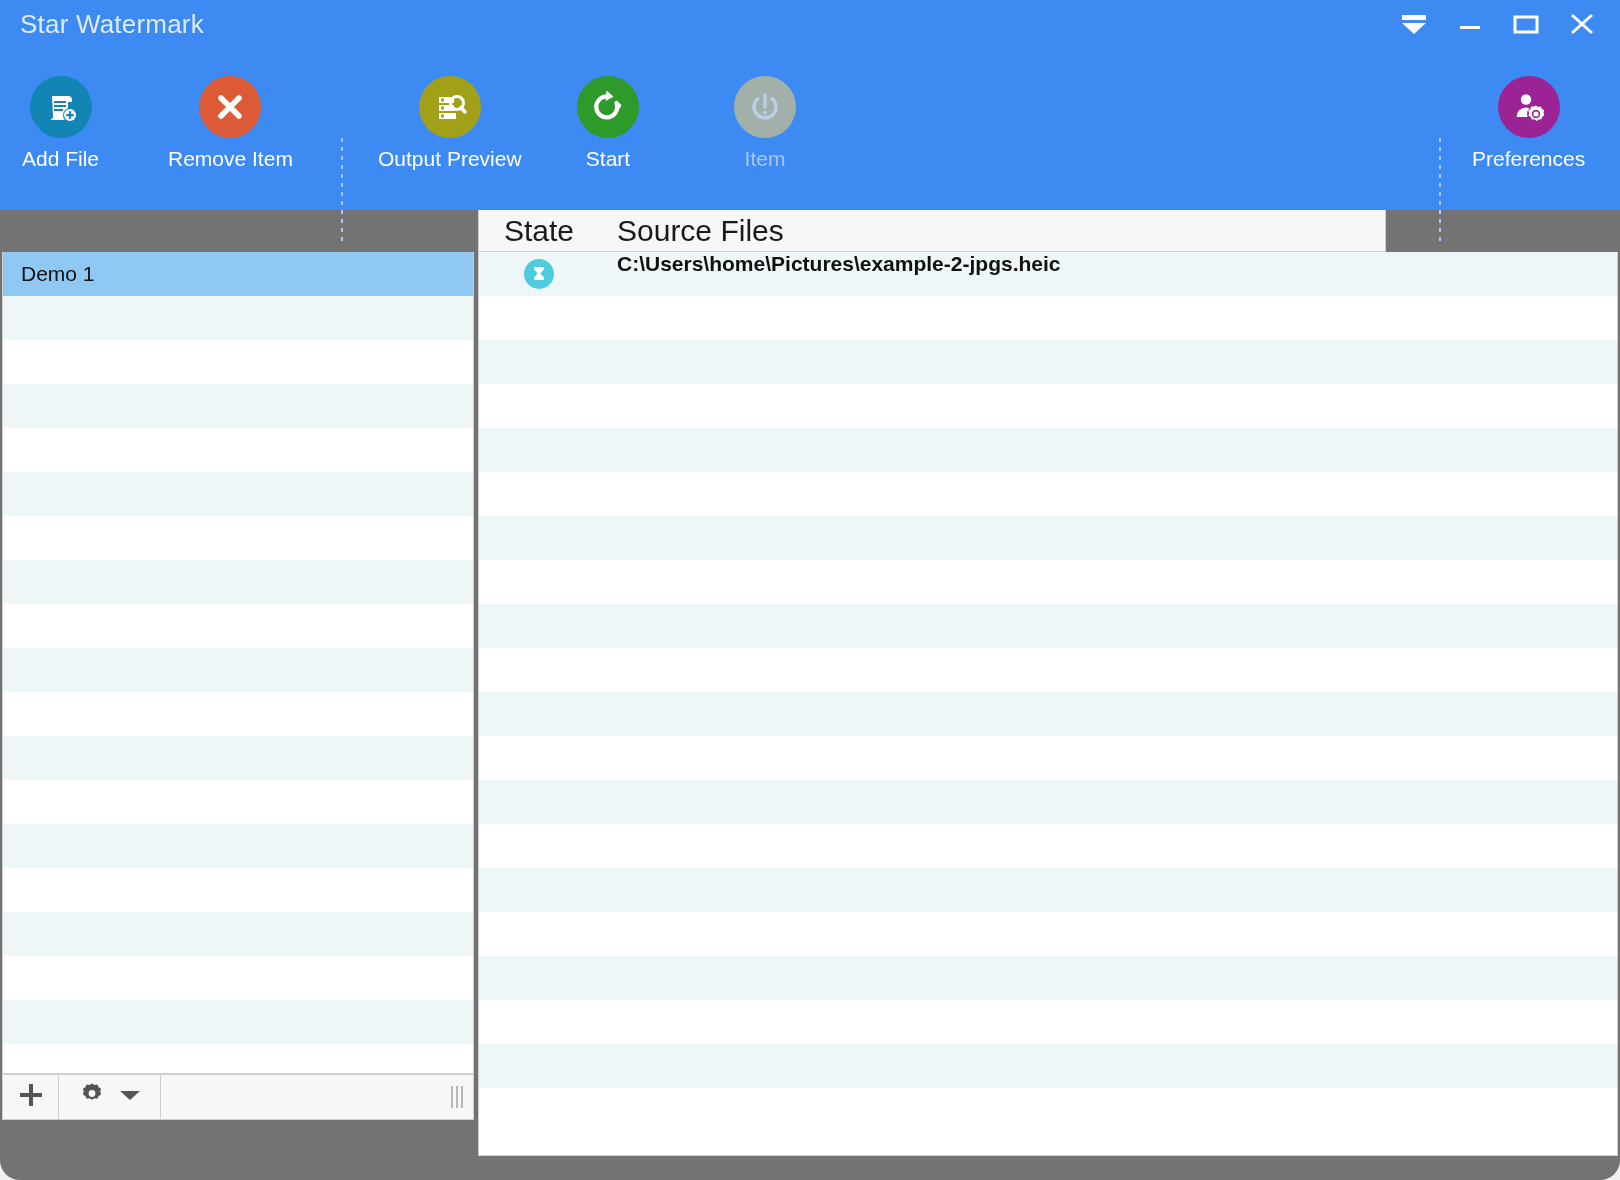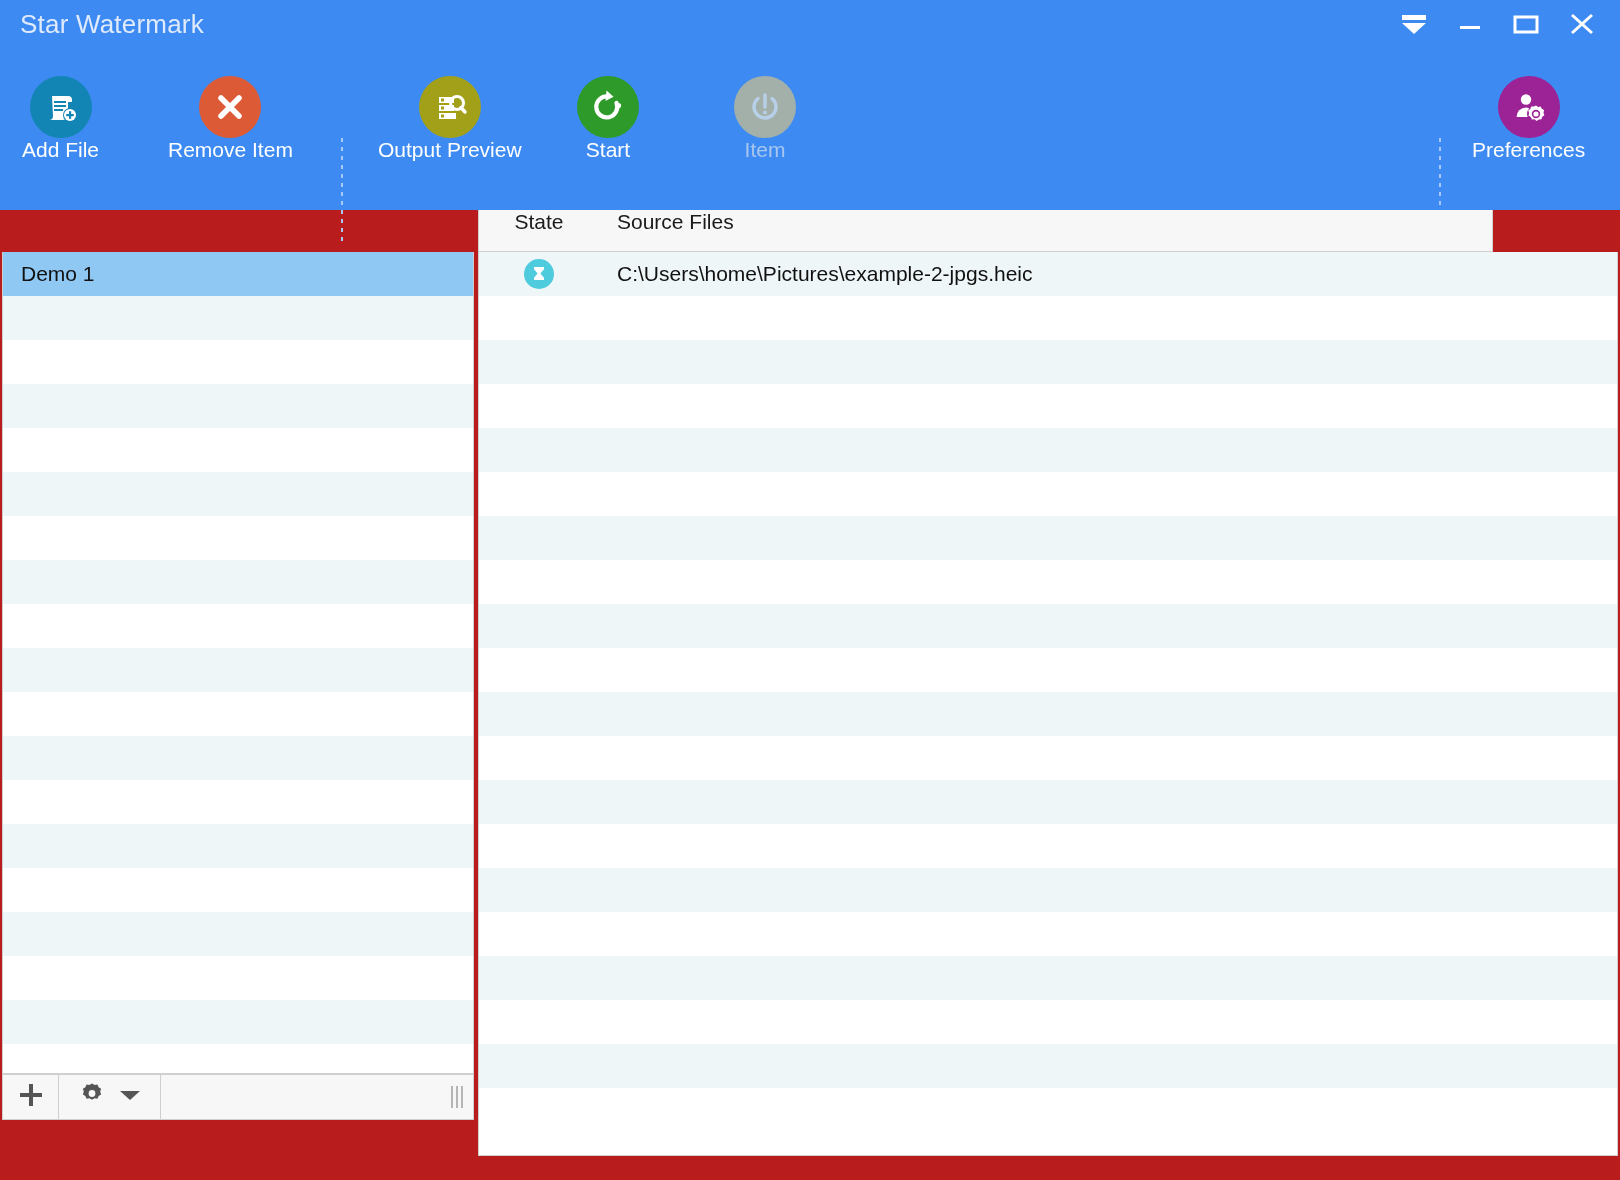--- a/index.html
+++ b/index.html
@@ -9,21 +9,22 @@
     width: 1620px; height: 1180px;
     overflow: hidden;
     font-family: "Liberation Sans", sans-serif;
     background: #f0f0f0;
   }
 
   #app {
     position: relative;
     width: 1620px;
     height: 1180px;
-    background: #b91c1c;
+    background: #737373;
+    border-radius: 20px;
   }
 
   
   .titlebar {
     position: absolute;
     top: 0; left: 0;
     width: 1620px;
     height: 48px;
     background: #3d8bf2;
   }
@@ -67,20 +68,21 @@
     cursor: pointer;
     user-select: none;
   }
   .tb-icon {
     width: 62px; height: 62px;
     border-radius: 50%;
     display: flex; align-items: center; justify-content: center;
     position: relative;
   }
   .tb-label {
+    margin-top: 9px;
     font-size: 21px;
     color: #ffffff;
     white-space: nowrap;
   }
   .tb-item.disabled .tb-label { color: #a9c7ee; }
   .sep {
     position: absolute;
     top: 90px;
     width: 2px;
     height: 108px;
@@ -154,43 +156,44 @@
   
   .right-panel {
     position: absolute;
     left: 478px; top: 210px;
     width: 1140px;
     height: 946px;
   }
   .files-header {
     position: absolute;
     left: 0; top: 0;
-    width: 1015px; height: 42px;
+    width: 908px; height: 42px;
     background: #f7f7f7;
     border: 1px solid #cfcfcf;
     border-top: none;
-    display: flex; align-items: flex-start;
-    font-size: 21px;
+    display: flex; align-items: center;
+    font-size: 30px;
     color: #1a1a1a;
   }
   .col-state { width: 120px; text-align: center; }
   .col-source { padding-left: 18px; }
   .files-list {
     position: absolute;
     left: 0; top: 42px;
     width: 1140px; height: 904px;
     background: #ffffff;
     border: 1px solid #cfcfcf;
     border-top: none;
     overflow: hidden;
   }
   .file-row {
     height: 44px;
-    display: flex; align-items: center;
+    display: flex; 
     background: #ffffff;
+    font-weight: bold;
   }
   .file-row.alt { background: #eff6f8; }
   .file-state {
     width: 120px;
     display: flex; align-items: center; justify-content: center;
   }
   .file-name {
     padding-left: 18px;
     font-size: 21px;
     color: #111;

